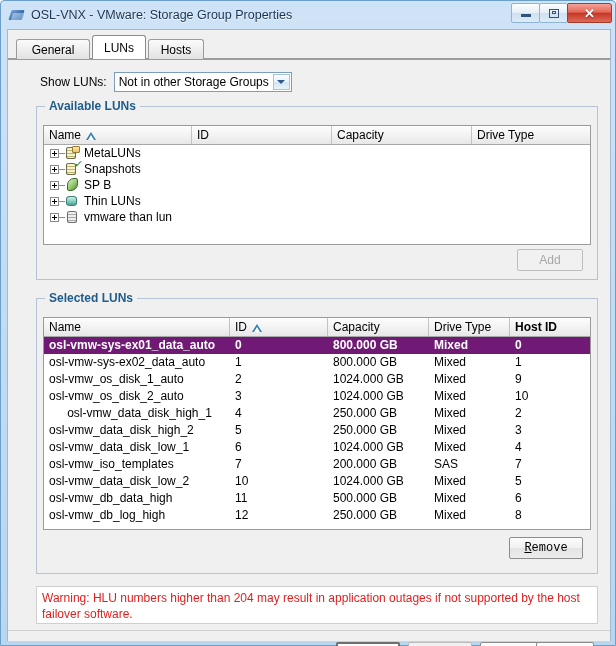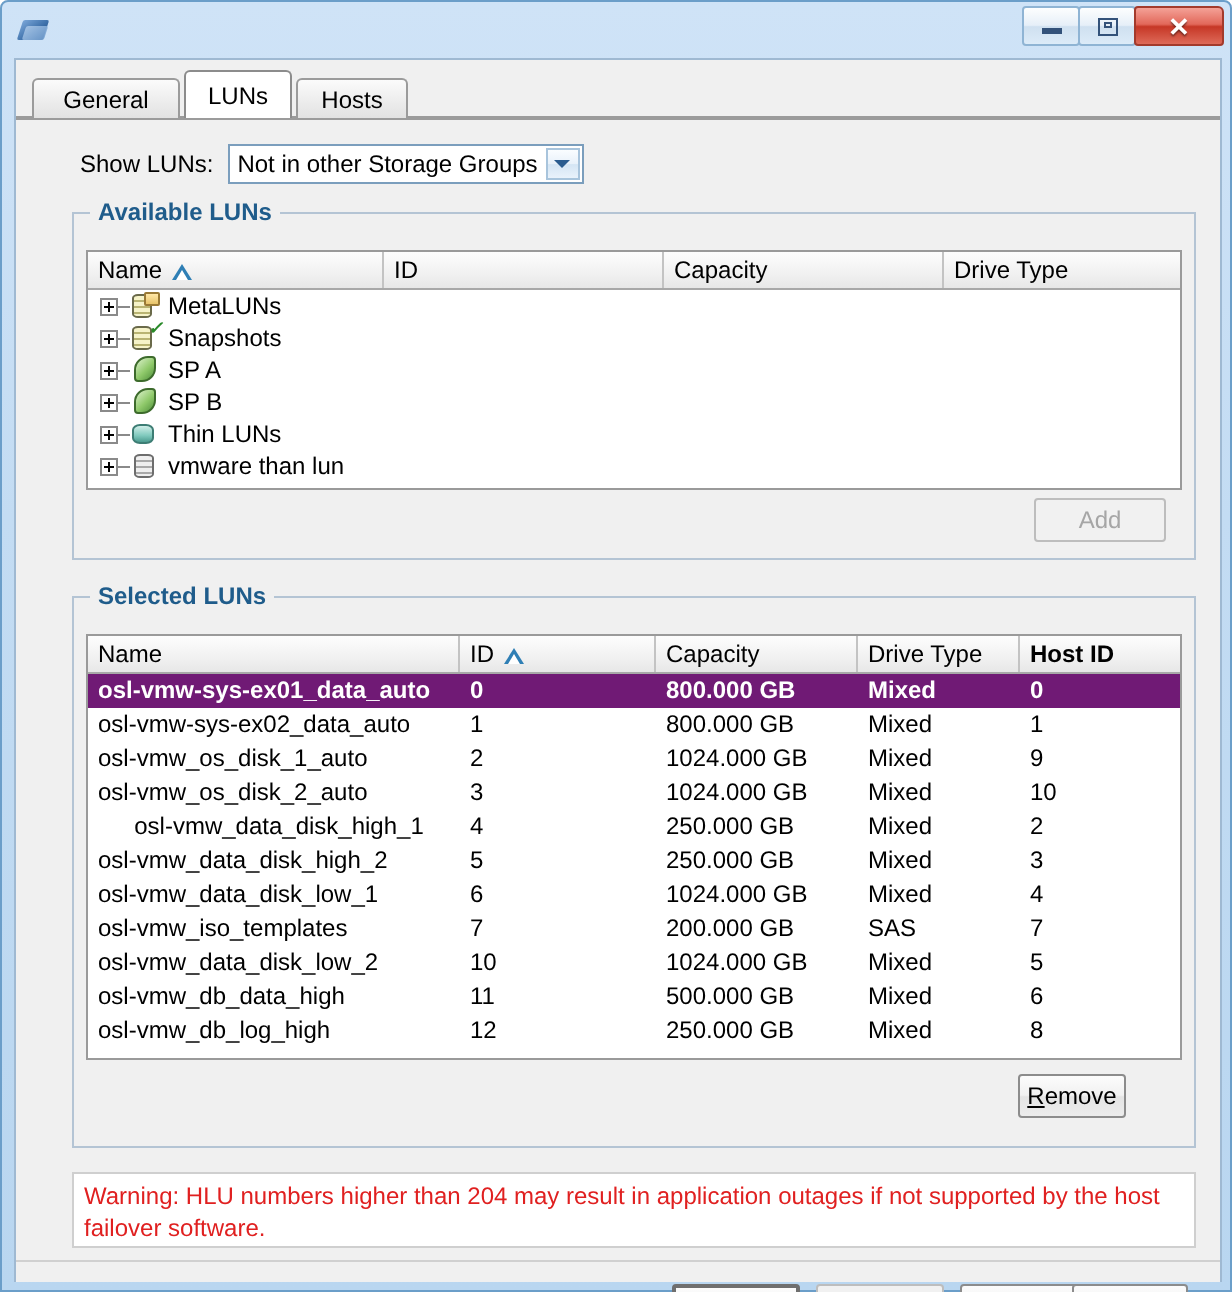--- a/index.html
+++ b/index.html
@@ -404,21 +404,21 @@
     overflow: hidden;
   }
   .rows-area {
     position: absolute;
     left: 0; top: 19px;
     width: 100%; height: 193px;
     overflow: hidden;
     background: #ffffff;
   }
 
-  #btn-remove { position: absolute; left: 472px; top: 238px; width: 54px; height: 22px; }
+  #btn-remove { position: absolute; left: 472px; top: 238px; width: 74px; height: 22px; font-family: Liberation Mono, monospace; }
 
   
   .warnbox {
     position: absolute;
     left: 28px; top: 526px;
     width: 562px; height: 38px;
     box-sizing: border-box;
     border: 1px solid #cfcfcf;
     background: #ffffff;
     color: #e02020;
@@ -443,20 +443,21 @@
 </head>
 <body>
 
 <div class="window">
 
   <div class="titlebar">
     <div class="title-icon">
       <div class="sh1"></div>
         <div class="sh2"></div>
     </div>
+    <div class="title-text">OSL-VNX - VMware: Storage Group Properties</div>
     <div class="winbtns">
       <div class="winbtn">
         <span class="glyph-min"></span>
       </div>
       <div class="winbtn">
         <span class="glyph-max">
             <i></i>
           </span>
       </div>
       <div class="winbtn close">
@@ -517,28 +518,20 @@
                   <i class="chk">✓</i>
                 </span>
               <span>Snapshots</span>
             </div>
             <div class="trow">
               <span class="expander"></span>
                 <span class="tline"></span>
               <span class="ticon">
                   <i class="leafg"></i>
                 </span>
-              <span>SP A</span>
-            </div>
-            <div class="trow">
-              <span class="expander"></span>
-                <span class="tline"></span>
-              <span class="ticon">
-                  <i class="leafg"></i>
-                </span>
               <span>SP B</span>
             </div>
             <div class="trow">
               <span class="expander"></span>
                 <span class="tline"></span>
               <span class="ticon">
                   <i class="teal"></i>
                 </span>
               <span>Thin LUNs</span>
             </div>

